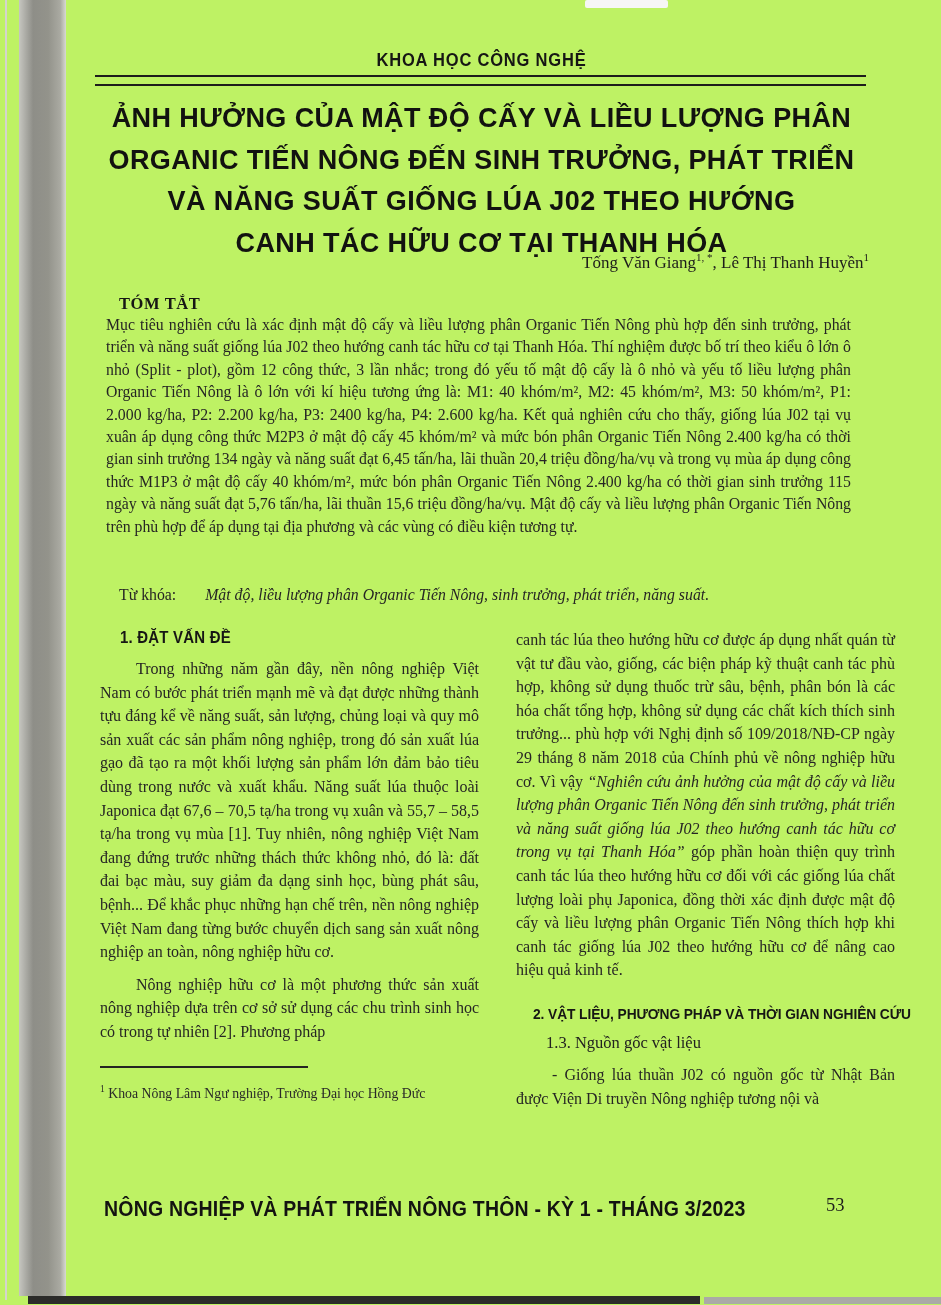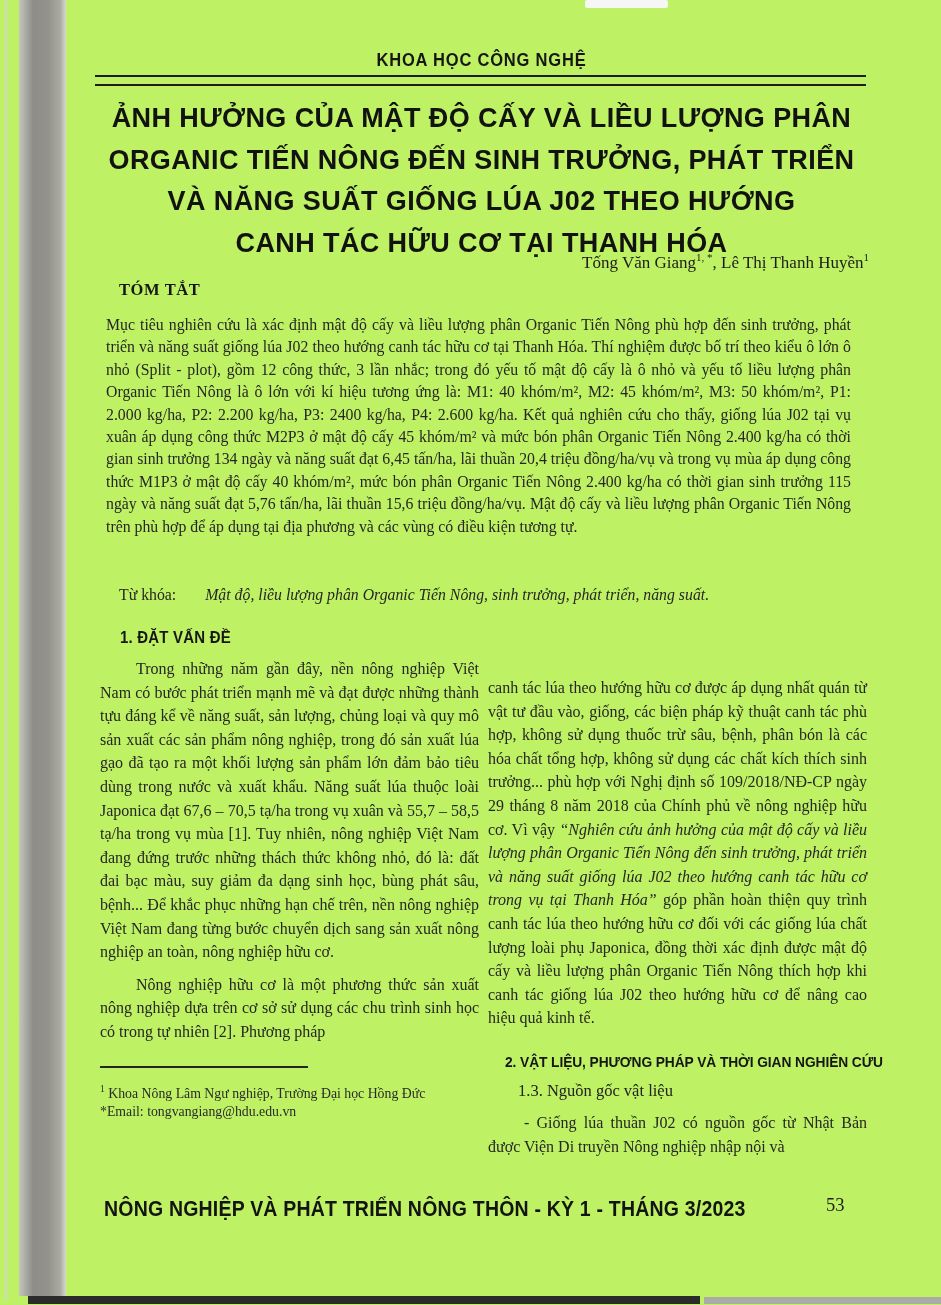--- a/index.html
+++ b/index.html
@@ -34,35 +34,35 @@
     position:absolute; top:97px; left:85px; width:793px; text-align:center;
     font-family:"Liberation Sans", sans-serif; font-weight:bold; font-size:27px;
     line-height:40px; letter-spacing:0.4px; color:#121210; transform:scaleY(1.04);
     transform-origin:center top;
   }
   .authors { position:absolute; top:251px; right:72px; font-size:17px; color:#1d1d1b; }
   .authors sup { font-size:11px; }
 
   
   .abstract-heading {
-    position:absolute; top:280px; left:119px;
+    position:absolute; top:294px; left:119px;
     font-size:16.5px; font-weight:bold; letter-spacing:0.6px; color:#161614;
   }
   .abstract-body {
     position:absolute; top:314px; left:106px; width:745px;
     font-size:15.8px; line-height:22.4px; text-align:justify;
   }
   .keywords { position:absolute; top:586px; left:119px; width:745px; font-size:15.8px; }
   .keywords .kw-label { font-weight:normal; }
   .keywords .kw-text { font-style:italic;margin-left:25px; }
 
   
   .col { position:absolute; top:628px; width:379px; }
   .col-left  { left:100px; }
-  .col-right { left:488px;margin-top:48px; }
+  .col-right { left:516px; }
   .sec-heading {
     font-family:"Liberation Sans", sans-serif; font-weight:bold; font-size:15px;
     color:#161614; margin:0 0 12px 0; letter-spacing:0.2px; padding-left:20px;
     transform:scaleY(1.08); transform-origin:left top;
   }
   .sec-heading.sec2 { font-size:13.8px; white-space:nowrap; letter-spacing:-0.1px; margin:24px 0 6px 0; padding-left:17px; }
   .body-p { margin:0 0 9px 0; font-size:16px; line-height:23.6px; text-align:justify; }
   .indent { text-indent:36px; }
   .body-p .quote-italic { font-style:italic; }
   .sub-heading { margin:12px 0 10px 0; font-size:16.5px; text-indent:30px; color:#222220; }
@@ -105,29 +105,28 @@
   <div class="abstract-body">Mục tiêu nghiên cứu là xác định mật độ cấy và liều lượng phân Organic Tiến Nông phù hợp đến sinh trưởng, phát triển và năng suất giống lúa J02 theo hướng canh tác hữu cơ tại Thanh Hóa. Thí nghiệm được bố trí theo kiểu ô lớn ô nhỏ (Split - plot), gồm 12 công thức, 3 lần nhắc; trong đó yếu tố mật độ cấy là ô nhỏ và yếu tố liều lượng phân Organic Tiến Nông là ô lớn với kí hiệu tương ứng là: M1: 40 khóm/m², M2: 45 khóm/m², M3: 50 khóm/m², P1: 2.000 kg/ha, P2: 2.200 kg/ha, P3: 2400 kg/ha, P4: 2.600 kg/ha. Kết quả nghiên cứu cho thấy, giống lúa J02 tại vụ xuân áp dụng công thức M2P3 ở mật độ cấy 45 khóm/m² và mức bón phân Organic Tiến Nông 2.400 kg/ha có thời gian sinh trưởng 134 ngày và năng suất đạt 6,45 tấn/ha, lãi thuần 20,4 triệu đồng/ha/vụ và trong vụ mùa áp dụng công thức M1P3  ở mật độ cấy 40 khóm/m², mức bón phân Organic Tiến Nông 2.400 kg/ha có thời gian sinh trưởng 115 ngày và năng suất đạt 5,76 tấn/ha, lãi thuần 15,6 triệu đồng/ha/vụ. Mật độ cấy và liều lượng phân Organic Tiến Nông trên phù hợp để áp dụng tại địa phương và các vùng có điều kiện tương tự.</div>
   <div class="keywords"><span class="kw-label">Từ khóa:</span><span class="kw-text"> Mật độ, liều lượng phân Organic Tiến Nông, sinh trưởng, phát triển, năng suất.</span></div>
 
   <div class="col col-left">
     <div class="sec-heading">1. ĐẶT VẤN ĐỀ</div>
     <p class="body-p indent">Trong những năm gần đây, nền nông nghiệp Việt Nam có bước phát triển mạnh mẽ và đạt được những thành tựu đáng kể về năng suất, sản lượng, chủng loại và quy mô sản xuất các sản phẩm nông nghiệp, trong đó sản xuất lúa gạo đã tạo ra một khối lượng sản phẩm lớn đảm bảo tiêu dùng trong nước và xuất khẩu. Năng suất lúa thuộc loài Japonica đạt 67,6 – 70,5 tạ/ha trong vụ xuân và 55,7 – 58,5 tạ/ha trong vụ mùa [1]. Tuy nhiên, nông nghiệp Việt Nam đang đứng trước những thách thức không nhỏ, đó là: đất đai bạc màu, suy giảm đa dạng sinh học, bùng phát sâu, bệnh... Để khắc phục những hạn chế trên, nền nông nghiệp Việt Nam đang từng bước chuyển dịch sang sản xuất nông nghiệp an toàn, nông nghiệp hữu cơ.</p>
     <p class="body-p indent">Nông nghiệp hữu cơ là một phương thức sản xuất nông nghiệp dựa trên cơ sở sử dụng các chu trình sinh học có trong tự nhiên [2]. Phương pháp</p>
     <div class="footnote">
       <div class="footnote-rule"></div>
       <div class="fn-line"><sup>1</sup><span> Khoa Nông Lâm Ngư nghiệp, Trường Đại học Hồng Đức</span></div>
-      <div class="fn-line">*Email: tongvangiang@hdu.edu.vn</div>
     </div>
   </div>
 
   <div class="col col-right">
     <p class="body-p"><span>canh tác lúa theo hướng hữu cơ được áp dụng nhất quán từ vật tư đầu vào, giống, các biện pháp kỹ thuật canh tác phù hợp, không sử dụng thuốc trừ sâu, bệnh, phân bón là các hóa chất tổng hợp, không sử dụng các chất kích thích sinh trưởng... phù hợp với Nghị định số 109/2018/NĐ-CP ngày 29 tháng 8 năm 2018 của Chính phủ về nông nghiệp hữu cơ. Vì vậy </span><span class="quote-italic">“Nghiên cứu ảnh hưởng của mật độ cấy và liều lượng phân Organic Tiến Nông đến sinh trưởng, phát triển và năng suất giống lúa J02 theo hướng canh tác hữu cơ trong vụ tại Thanh Hóa”</span><span> góp phần hoàn thiện quy trình canh tác lúa theo hướng hữu cơ đối với các giống lúa chất lượng loài phụ Japonica, đồng thời xác định được mật độ cấy và liều lượng phân Organic Tiến Nông thích hợp khi canh tác giống lúa J02 theo hướng hữu cơ để nâng cao hiệu quả kinh tế.</span></p>
     <div class="sec-heading sec2">2. VẬT LIỆU, PHƯƠNG PHÁP VÀ THỜI GIAN NGHIÊN CỨU</div>
     <p class="sub-heading">1.3. Nguồn gốc vật liệu</p>
-    <p class="body-p indent">- Giống lúa thuần J02 có nguồn gốc từ Nhật Bản được Viện Di truyền Nông nghiệp nhập nội và</p>
+    <p class="body-p indent">- Giống lúa thuần J02 có nguồn gốc từ Nhật Bản được Viện Di truyền Nông nghiệp tương nội và</p>
   </div>
 
   <div class="footer-journal">NÔNG NGHIỆP VÀ PHÁT TRIỂN NÔNG THÔN - KỲ 1 - THÁNG 3/2023</div>
   <div class="footer-page">53</div>
 
   <div class="bottom-bar-dark"></div>
   <div class="bottom-bar-light"></div>
 
 </div>
 

